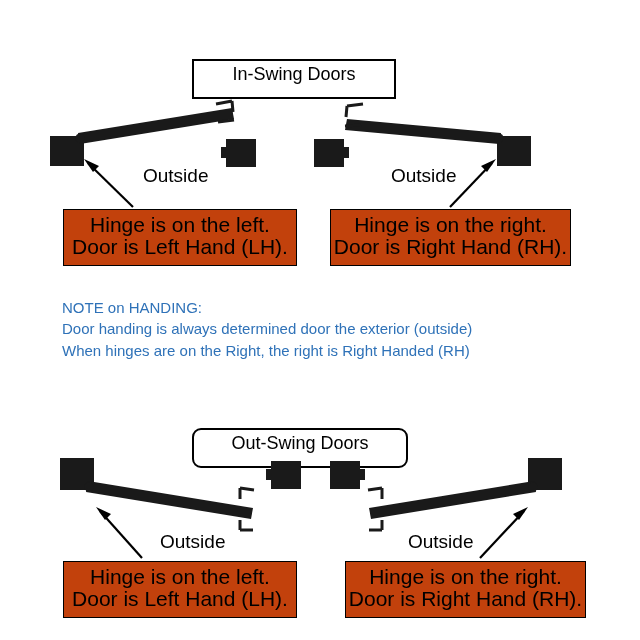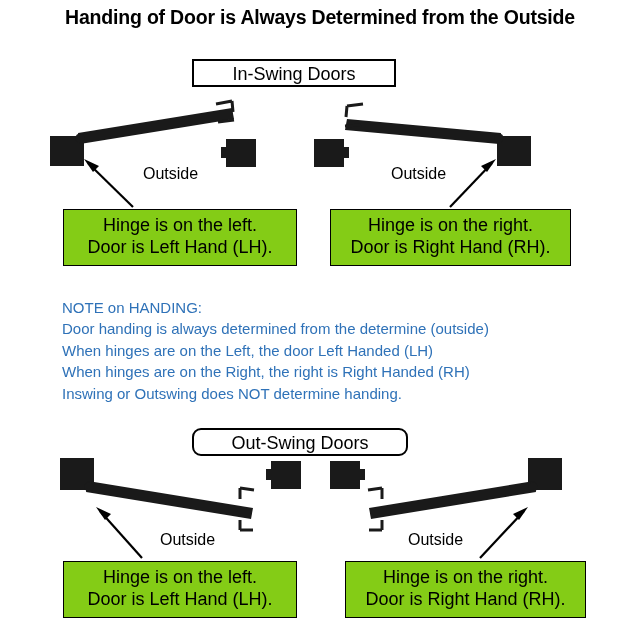--- a/index.html
+++ b/index.html
@@ -25,81 +25,78 @@
     white-space:nowrap;
   }
 
   
   .hdr-box{
     border:2px solid #000;
     background:#fff;
     text-align:center;
     font-size:18px;
     line-height:26px;
-    height:28px;
+    height:40px;
     box-sizing:border-box;
   }
 
   
   .callout{
     border:1.6px solid #000;
-    background:#84cc16;
+    background:#c2410c;
     box-sizing:border-box;
     text-align:center;
-    font-size:18px;
+    font-size:21px;
     padding-top:4px;
   }
   .callout .ln{display:block;line-height:22px;white-space:nowrap;}
 
   
   .outside{
-    font-size:16px;
+    font-size:19px;
     white-space:nowrap;
     text-align:center;
   }
 
   
   .note{
     left:62px;top:297px;width:520px;
     color:#2f72b8;
     font-size:15px;
   }
   .note .ln{display:block;line-height:21.4px;white-space:nowrap;}
 
   
   #art{position:absolute;left:0;top:0;width:640px;height:640px;pointer-events:none;}
 </style>
 </head>
 <body>
 
 <div id="stage">
 
-  <div class="abs title">Handing of Door is Always Determined from the Outside</div>
 
   <div class="abs hdr-box" style="left:192px;top:59px;width:204px;">In-Swing Doors</div>
 
   <div class="abs outside" style="left:143px;top:165px;">Outside</div>
   <div class="abs outside" style="left:391px;top:165px;">Outside</div>
 
   <div class="abs callout" style="left:63px;top:209px;width:234px;height:57px;">
     <span class="ln">Hinge is on the left.</span>
     <span class="ln">Door is Left Hand (LH).</span>
   </div>
 
   <div class="abs callout" style="left:330px;top:209px;width:241px;height:57px;">
     <span class="ln">Hinge is on the right.</span>
     <span class="ln">Door is Right Hand (RH).</span>
   </div>
 
   <div class="abs note">
     <span class="ln">NOTE on HANDING:</span>
-    <span class="ln">Door handing is always determined from the determine (outside)</span>
-    <span class="ln">When hinges are on the Left, the door Left Handed (LH)</span>
+    <span class="ln">Door handing is always determined door the exterior (outside)</span>
     <span class="ln">When hinges are on the Right, the right is Right Handed (RH)</span>
-    <span class="ln">Inswing or Outswing does NOT determine handing.</span>
   </div>
 
   <div class="abs hdr-box" style="left:192px;top:428px;width:216px;border-radius:9px;">Out-Swing Doors</div>
 
   <div class="abs outside" style="left:160px;top:531px;">Outside</div>
   <div class="abs outside" style="left:408px;top:531px;">Outside</div>
 
   <div class="abs callout" style="left:63px;top:561px;width:234px;height:57px;">
     <span class="ln">Hinge is on the left.</span>
     <span class="ln">Door is Left Hand (LH).</span>

